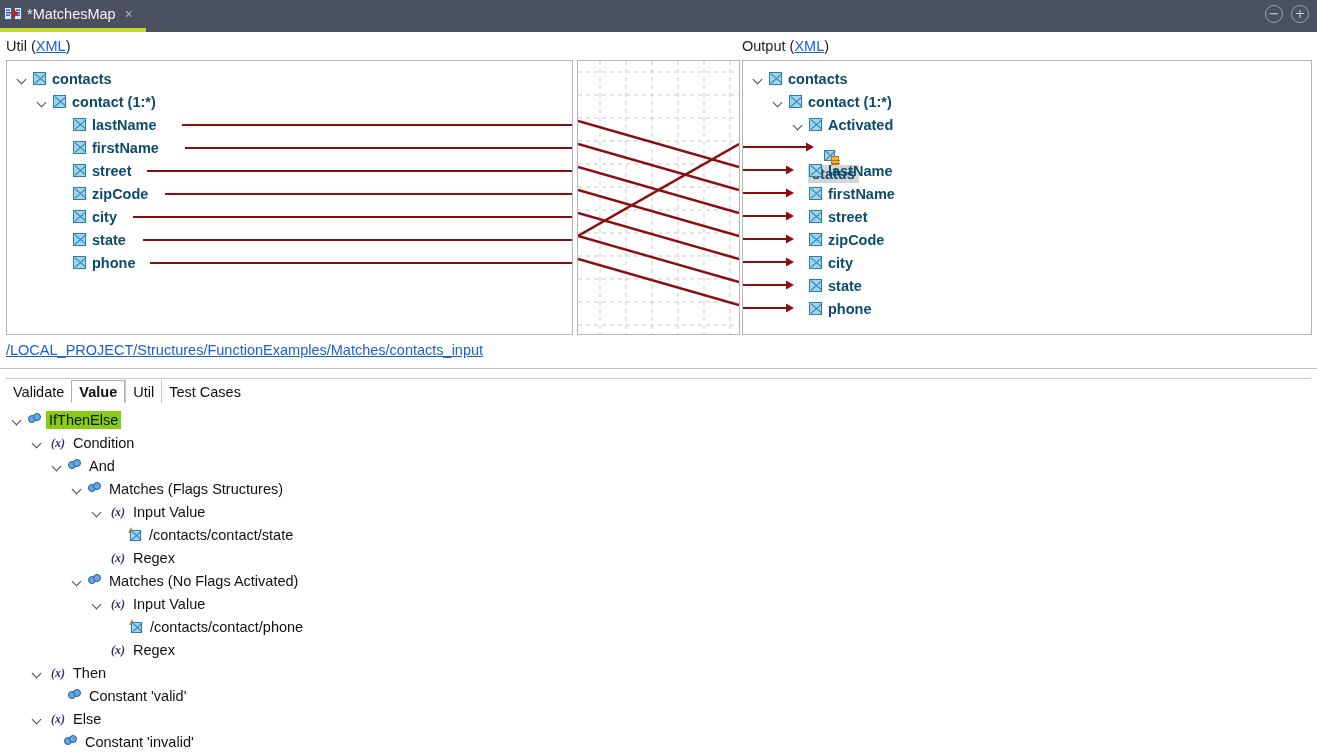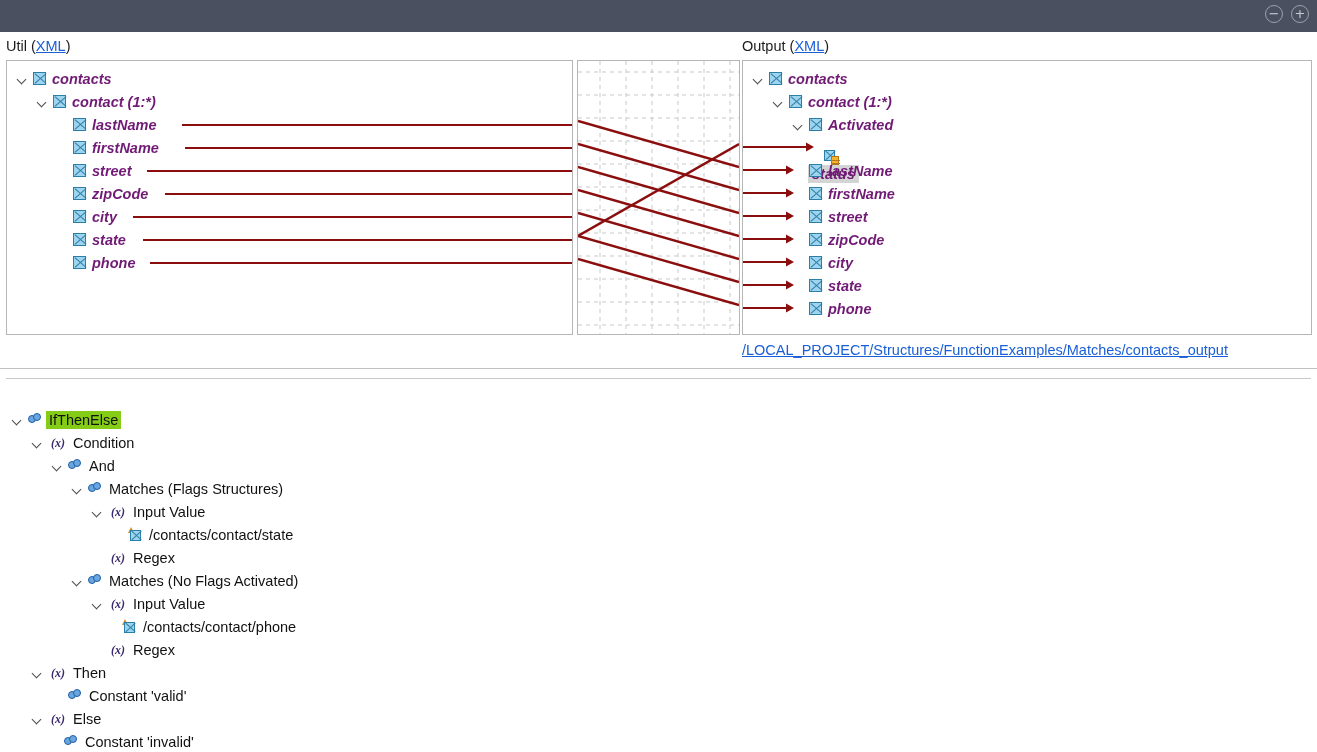--- a/index.html
+++ b/index.html
@@ -111,21 +111,21 @@
   .attr-icon .sq::after  { transform: rotate(-43deg); }
   .attr-icon .tag {
     position: absolute; right: 0; bottom: 0; width: 8px; height: 9px;
     background: #f5b32e; border: 1px solid #b3761a;
   }
   .attr-icon .tag::after {
     content: ""; position: absolute; left: 0; top: 3px; width: 8px; height: 1px; background: #b3761a;
     box-shadow: 0 3px 0 0 #b3761a;
   }
 
-  .tname { font-style: italic; font-weight: bold; color: #701a75; }
+  .tname { font-weight: bold; color: #0c4a6e; }
   .tname.sel { background: #d4d4d4; padding: 1px 4px; margin-left: -3px; }
 
   .path-link {
     position: absolute; font-size: 14.5px; color: #1a5fd6;
     text-decoration: underline; cursor: pointer; white-space: nowrap;
   }
 
   
   .stub { position: absolute; height: 2px; background: #8b0e0e; }
 
@@ -179,20 +179,37 @@
     position: absolute; left: 0; top: -1px; width: 0; height: 0;
     border-left: 3px solid transparent; border-right: 3px solid transparent;
     border-bottom: 6px solid #e08a12;
   }
   .frow .flabel.sel { background: #84cc16; padding: 1px 3px; margin-left: -3px; }
 </style>
 </head>
 <body>
 
 <div id="titlebar">
+  <div id="tab-matchesmap">
+    <span class="tab-icon">
+      <svg width="18" height="18" viewBox="0 0 18 18">
+        <rect x="0.5" y="2.5" width="7" height="12" fill="#dfe8f5" stroke="#2f5d9e"></rect>
+        <rect x="2" y="4.5" width="4" height="1.4" fill="#2f5d9e"></rect>
+        <rect x="2" y="7" width="4" height="1.4" fill="#2f5d9e"></rect>
+        <rect x="2" y="9.5" width="4" height="1.4" fill="#2f5d9e"></rect>
+        <rect x="10.5" y="2.5" width="7" height="12" fill="#dfe8f5" stroke="#2f5d9e"></rect>
+        <rect x="12" y="4.5" width="4" height="1.4" fill="#2f5d9e"></rect>
+        <rect x="12" y="7" width="4" height="1.4" fill="#2f5d9e"></rect>
+        <rect x="12" y="9.5" width="4" height="1.4" fill="#2f5d9e"></rect>
+        <path d="M6 8 L12 8 M10 5.5 L13.5 8.5 L10 11.5 Z" stroke="#cc2020" stroke-width="1.6" fill="#cc2020"></path>
+      </svg>
+    </span>
+    <span class="tab-label">*MatchesMap</span>
+    <span id="tab-close">×</span>
+  </div>
   <div class="winbtn" id="btn-minimize">−</div>
   <div class="winbtn" id="btn-maximize">+</div>
 </div>
 
 <div id="top-area">
 
   <div class="panel-label" style="left:6px; top:6px;">
     <span>Util (</span><a>XML</a><span>)</span>
   </div>
 
@@ -380,27 +397,33 @@
           <line x1="0" y1="7" x2="44" y2="7" stroke="#8b0e0e" stroke-width="2"></line>
           <path d="M43 2.5 L51 7 L43 11.5 Z" fill="#8b0e0e"></path>
         </svg>
         <svg width="52" height="14" style="position: absolute; left: 0px; top: 240px;">
           <line x1="0" y1="7" x2="44" y2="7" stroke="#8b0e0e" stroke-width="2"></line>
           <path d="M43 2.5 L51 7 L43 11.5 Z" fill="#8b0e0e"></path>
         </svg>
       </div>
   </div>
 
-  <div class="path-link" style="left:742px; top:310px;">/LOCAL_PROJECT/Structures/FunctionExamples/Matches/contacts_output</div>
+  <div class="path-link" style="left:6px; top:310px;">/LOCAL_PROJECT/Structures/FunctionExamples/Matches/contacts_input</div>
 </div>
 
 <div id="divider-line"></div>
 
 <div id="bottom-area">
   <div id="tabstrip-rule"></div>
+  <div id="tabstrip">
+      <div class="ftab">Validate</div>
+      <div class="ftab active">Value</div>
+      <div class="ftab">Util</div>
+      <div class="ftab">Test Cases</div>
+    </div>
   <div id="function-rows">
       <div class="frow" style="left: 10px; top: 38px;">
         <span class="twisty"></span>
         <span class="fn-icon">
           <span class="l1"></span>
           <span class="l2"></span>
         </span>
         <span class="flabel sel">IfThenElse</span>
       </div>
       <div class="frow" style="left: 30px; top: 61px;">
@@ -448,21 +471,21 @@
           <span class="l1"></span>
           <span class="l2"></span>
         </span>
         <span class="flabel">Matches (No Flags Activated)</span>
       </div>
       <div class="frow" style="left: 90px; top: 222px;">
         <span class="twisty"></span>
         <span class="vx-icon">(x)</span>
         <span class="flabel">Input Value</span>
       </div>
-      <div class="frow" style="left: 104px; top: 245px; justify-content: space-between;">
+      <div class="frow" style="left: 111px; top: 245px; justify-content: space-between;">
         <span class="twisty spacer"></span>
         <span class="xpath-icon">
           <span class="arr"></span>
           <span class="sq"></span>
         </span>
         <span class="flabel">/contacts/contact/phone</span>
       </div>
       <div class="frow" style="left: 90px; top: 268px;">
         <span class="twisty spacer"></span>
         <span class="vx-icon">(x)</span>

